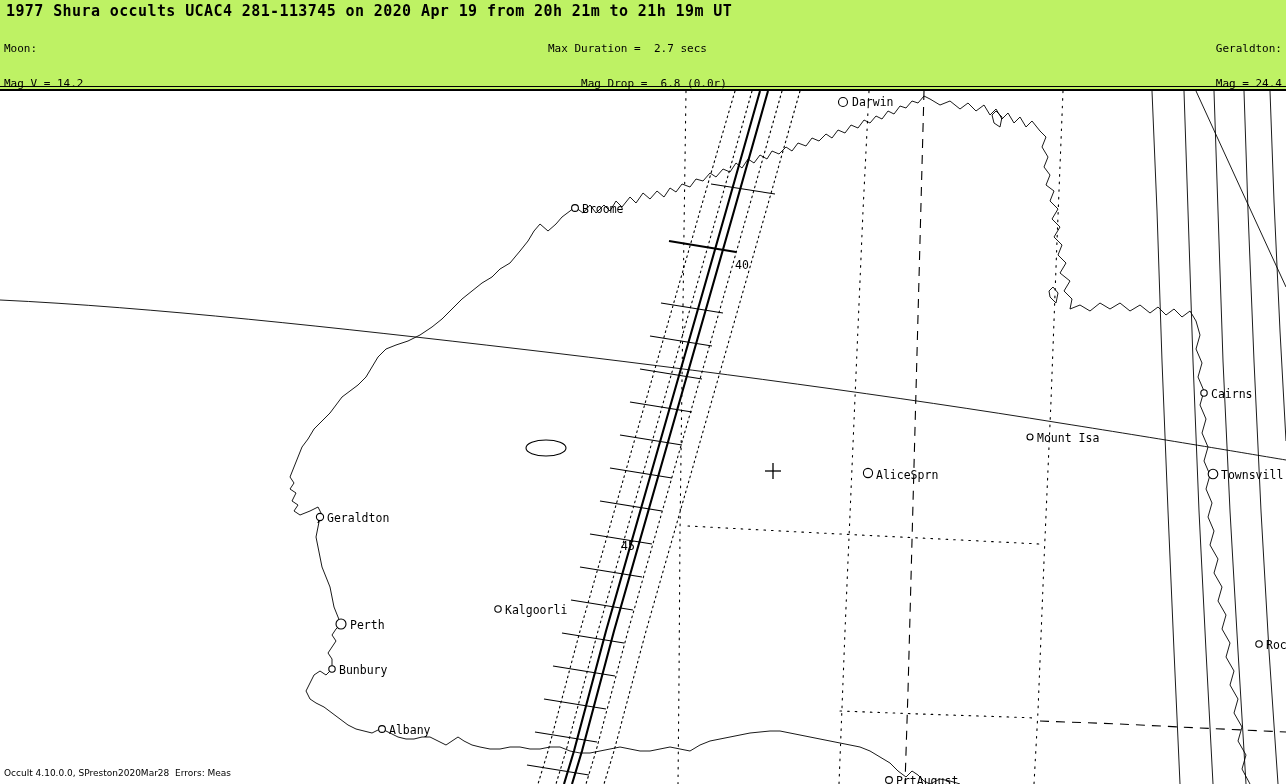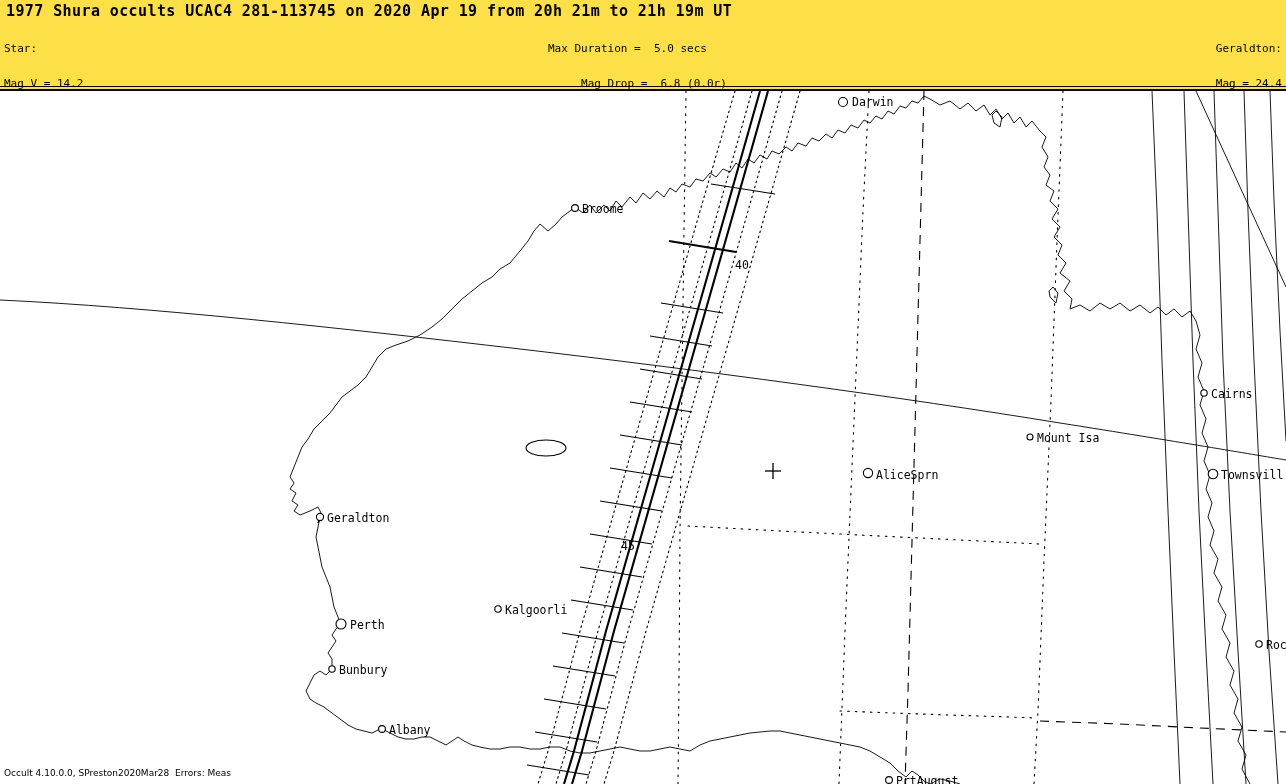--- a/index.html
+++ b/index.html
@@ -2,21 +2,21 @@
 <html><head>
 <meta charset="utf-8">
 <title>Occultation Prediction</title>
 <style>
   html,body{margin:0;padding:0;background:#ffffff;}
   body{
     width:1286px;height:784px;overflow:hidden;position:relative;
     font-family:"DejaVu Sans Mono","Liberation Mono",monospace;
     color:#000000;
   }
-  #page{position:absolute;left:0;top:0;width:1286px;height:784px;background:#fde047;}
+  #page{position:absolute;left:0;top:0;width:1286px;height:784px;background:#bef264;}
 
   
   #header{position:absolute;left:0;top:0;width:1286px;height:88px;}
   #title{
     position:absolute;left:6px;top:2px;
     font-family:"DejaVu Sans Mono","Liberation Mono",monospace;
     font-size:15px;font-weight:bold;letter-spacing:0.4px;white-space:pre;
   }
   .hcol{position:absolute;white-space:pre;font-size:11px;line-height:11.6px;}
   .hcol .ln{white-space:pre;}
@@ -56,30 +56,30 @@
 </style>
 </head>
 <body>
 
 <div id="page">
 
   <div id="header">
     <div id="title">1977 Shura occults UCAC4 281-113745 on 2020 Apr 19 from 20h 21m to 21h 19m UT</div>
 
     <div class="hcol" id="col-star">
-      <div class="ln">Star:</div>
+      <div class="ln">Moon:</div>
       <div class="ln">Mag V = 14.2</div>
       <div class="ln"> RA = 17  9 30.9360 (astrometric)</div>
       <div class="ln">Dec = -33 56 34.826    ...</div>
       <div class="ln">[of Date: 17 10 51, -33 57 59]</div>
       <div class="ln">  Prediction of 2020 Mar 15.0</div>
     </div>
 
     <div class="hcol" id="col-circ">
-      <div class="ln">Max Duration =  5.0 secs</div>
+      <div class="ln">Max Duration =  2.7 secs</div>
       <div class="ln">     Mag Drop =  6.8 (0.0r)</div>
       <div class="ln">Sun :   Dist = 130°</div>
       <div class="ln">Moon:   Dist =  94°</div>
       <div class="ln">     :  illum =  9 %</div>
       <div class="ln">E 0.044"x 0.019" in PA 92</div>
     </div>
 
     <div class="hcol" id="col-ast">
       <div class="ln">Geraldton:</div>
       <div class="ln">Mag = 24.4</div>

